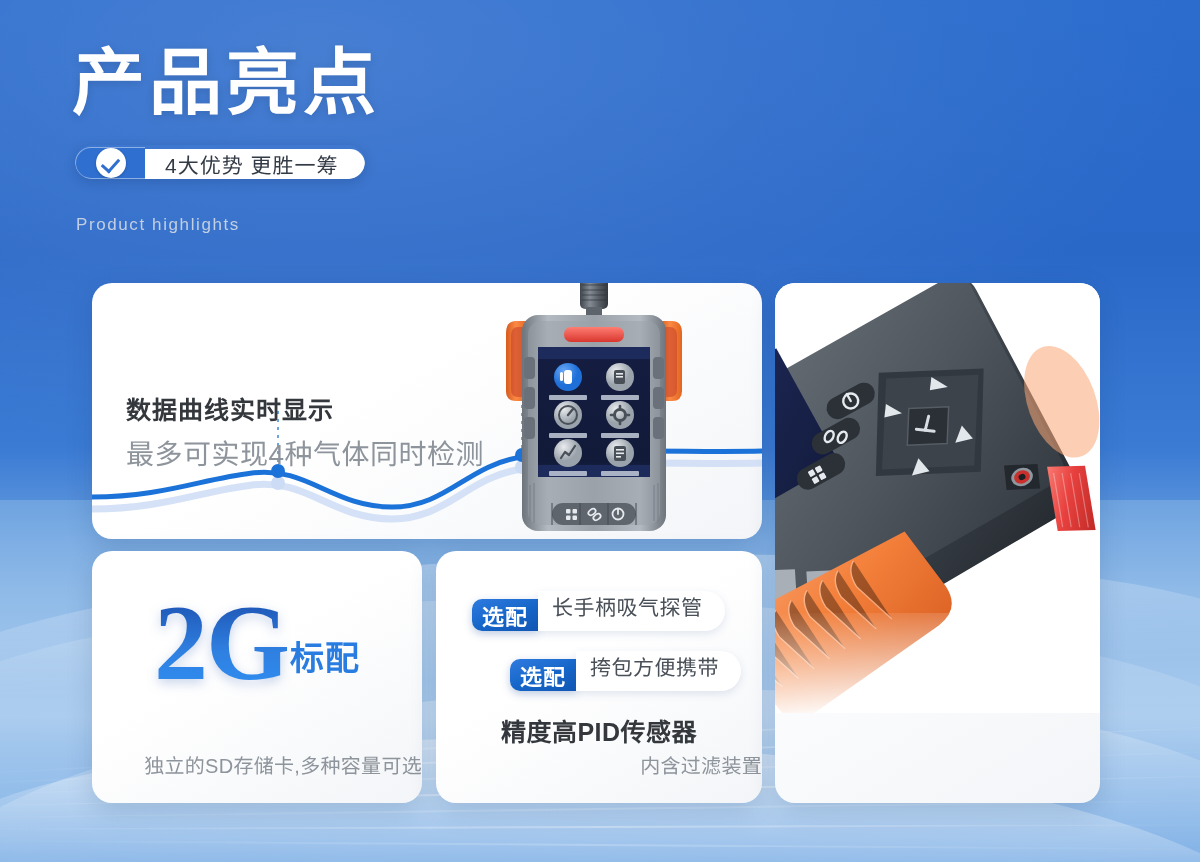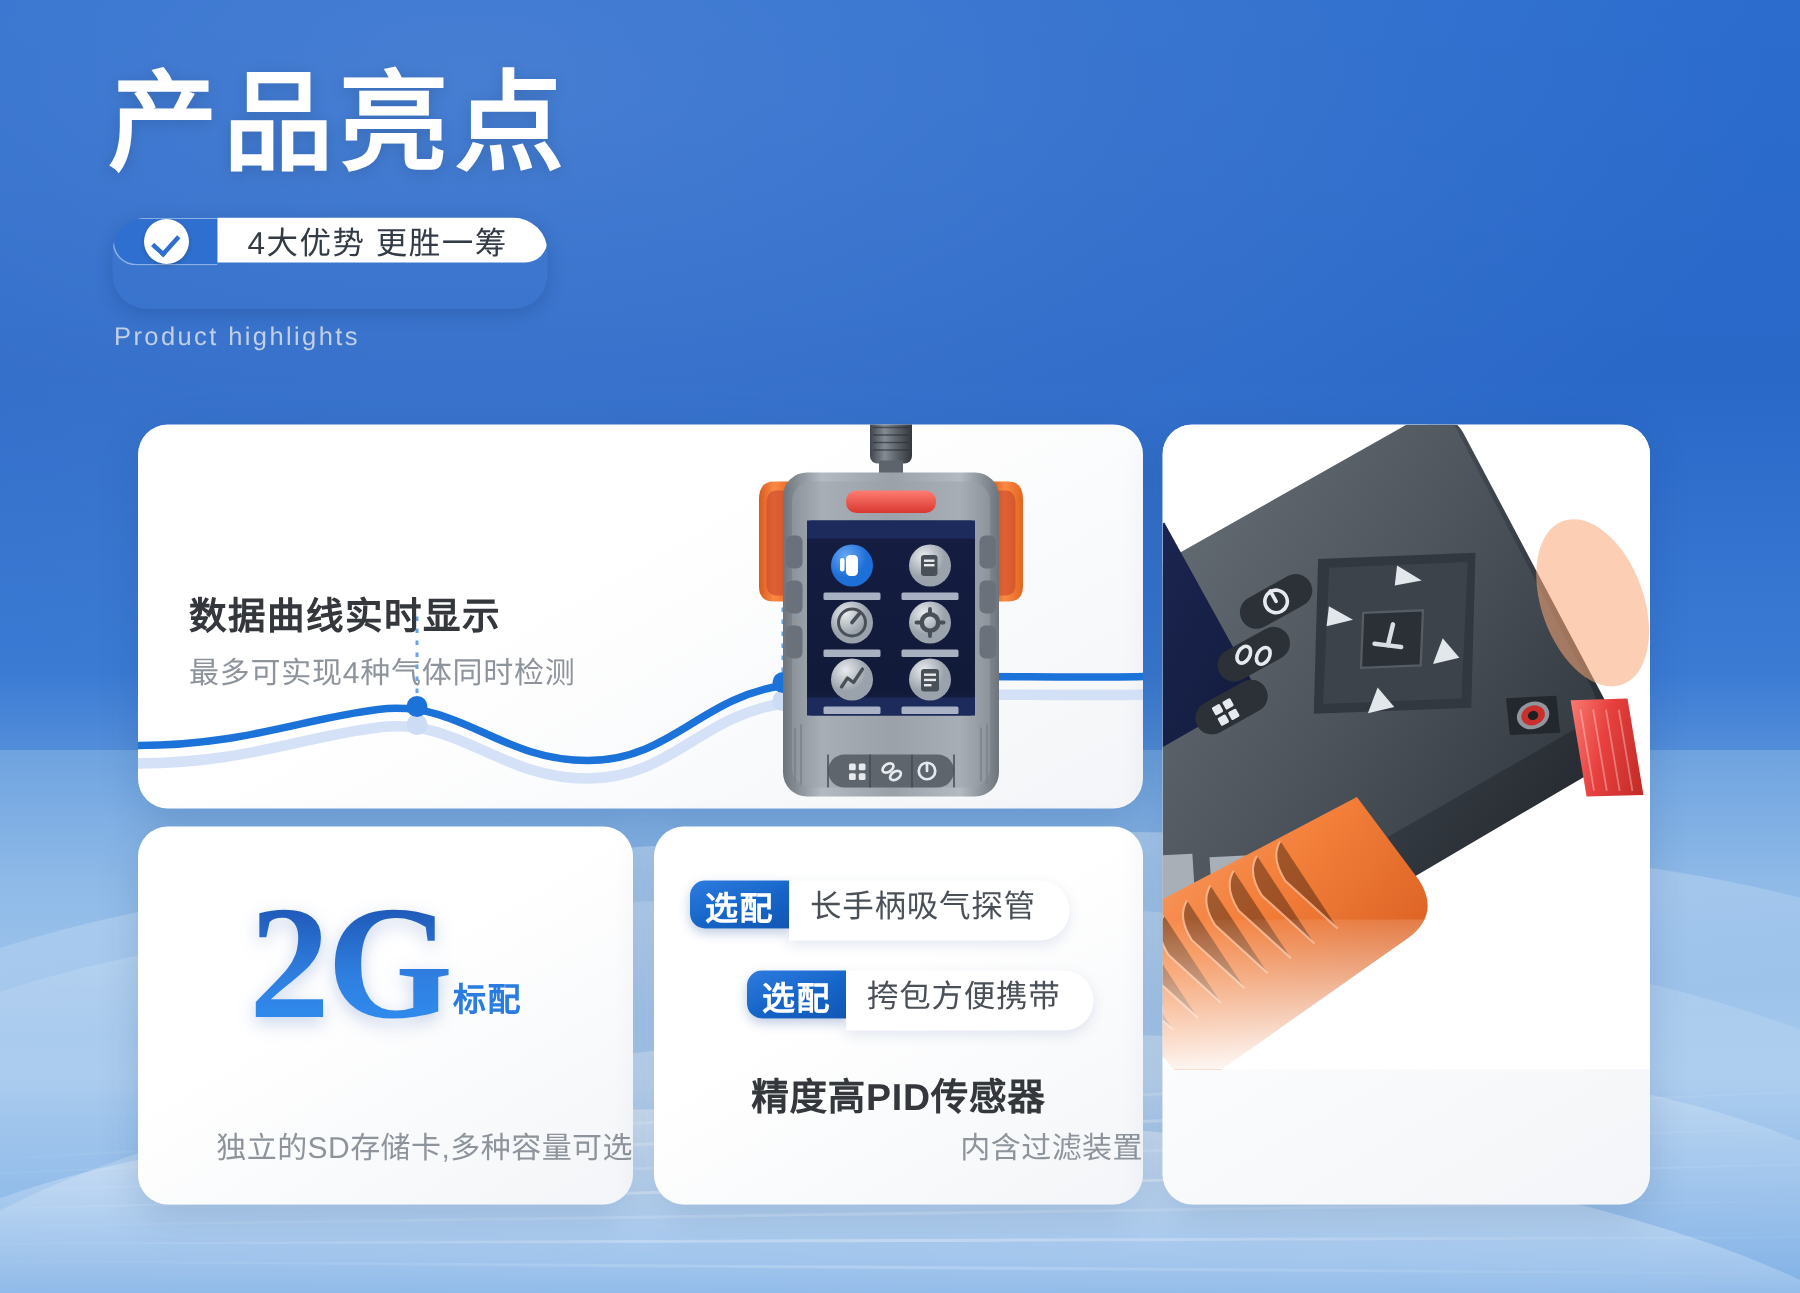--- a/index.html
+++ b/index.html
@@ -50,21 +50,21 @@
   #header { position:absolute; left:0; top:0; width:100%; z-index:5; }
   .page-title {
     position:absolute; left:72px; top:44px;
     font-family:"DejaVu Serif","Liberation Serif",serif;
     font-size:73px; font-weight:700; color:#ffffff;
     letter-spacing:4px; line-height:1.05;
     text-shadow:0 2px 10px rgba(0,0,0,.13);
   }
   .badge {
     position:absolute; left:75px; top:145px;
-    height:61px; display:flex; align-items:flex-start;
+    height:34px; display:flex; align-items:flex-end;
     border-radius:23px; overflow:hidden;
     box-shadow:0 3px 12px rgba(8,40,90,.22);
   }
   .badge-left {
     width:70px; background:#2f6fd0;
     display:flex; align-items:center; justify-content:center;
     border:1px solid rgba(255,255,255,.45);
     border-right:none;
     border-radius:23px 0 0 23px;
   }
@@ -113,46 +113,46 @@
     font-size:20px; color:#8e949c; letter-spacing:.3px;
     text-align:right; line-height:1.3; margin-top:6px;
   }
 
   
   .c1-text { position:absolute; left:34px; top:107px; z-index:3; }
   .c1-title {
     font-size:25px; font-weight:700; color:#34383d; letter-spacing:1px;
   }
   .c1-sub {
-    font-size:20px; color:#8e949c; letter-spacing:.5px; margin-top:6px;
+    font-size:28px; color:#8e949c; letter-spacing:.5px; margin-top:6px;
   }
   .c1-curve { position:absolute; left:0; bottom:0; width:670px; height:180px; z-index:2; }
   .c1-device { position:absolute; left:402px; top:-8px; width:200px; height:268px; z-index:3; }
 
   
   .g2-wrap {
     position:absolute; left:0; right:0; top:42px;
     display:flex; align-items:flex-end; justify-content:center;
   }
   .g2-num {
     font-size:108px; font-weight:800; line-height:.92;
     letter-spacing:-2px;
     background:linear-gradient(180deg,#1b4fae 0%,#2f7fe0 58%,#2f8ff2 100%);
     -webkit-background-clip:text; background-clip:text; color:transparent;
     filter:drop-shadow(0 4px 6px rgba(30,80,170,.25));
     font-family:Liberation Serif, serif;
   }
   .g2-suffix {
-    font-size:22px; font-weight:700; color:#2a7de0;
+    font-size:34px; font-weight:700; color:#2a7de0;
     margin-left:2px; margin-bottom:12px; letter-spacing:1px;
   }
   .c2-foot { position:absolute; left:0; right:0; bottom:24px; }
 
   
-  .opt-row { position:absolute; display:flex; align-items:flex-start; height:44px; }
+  .opt-row { position:absolute; display:flex; align-items:flex-end; height:44px;margin-left:12px; }
   .opt-1 { left:24px; top:36px; }
   .opt-2 { left:62px; top:96px; }
   .opt-tag {
     background:linear-gradient(160deg,#2f7be0 0%,#1565c8 55%,#1257b5 100%);
     color:#ffffff; font-size:22px; font-weight:600;
     display:flex; align-items:center; padding:0 10px;
     border-radius:10px 0 0 10px; letter-spacing:1px;
     box-shadow:0 3px 8px rgba(20,70,150,.28);
   }
   .opt-body {

